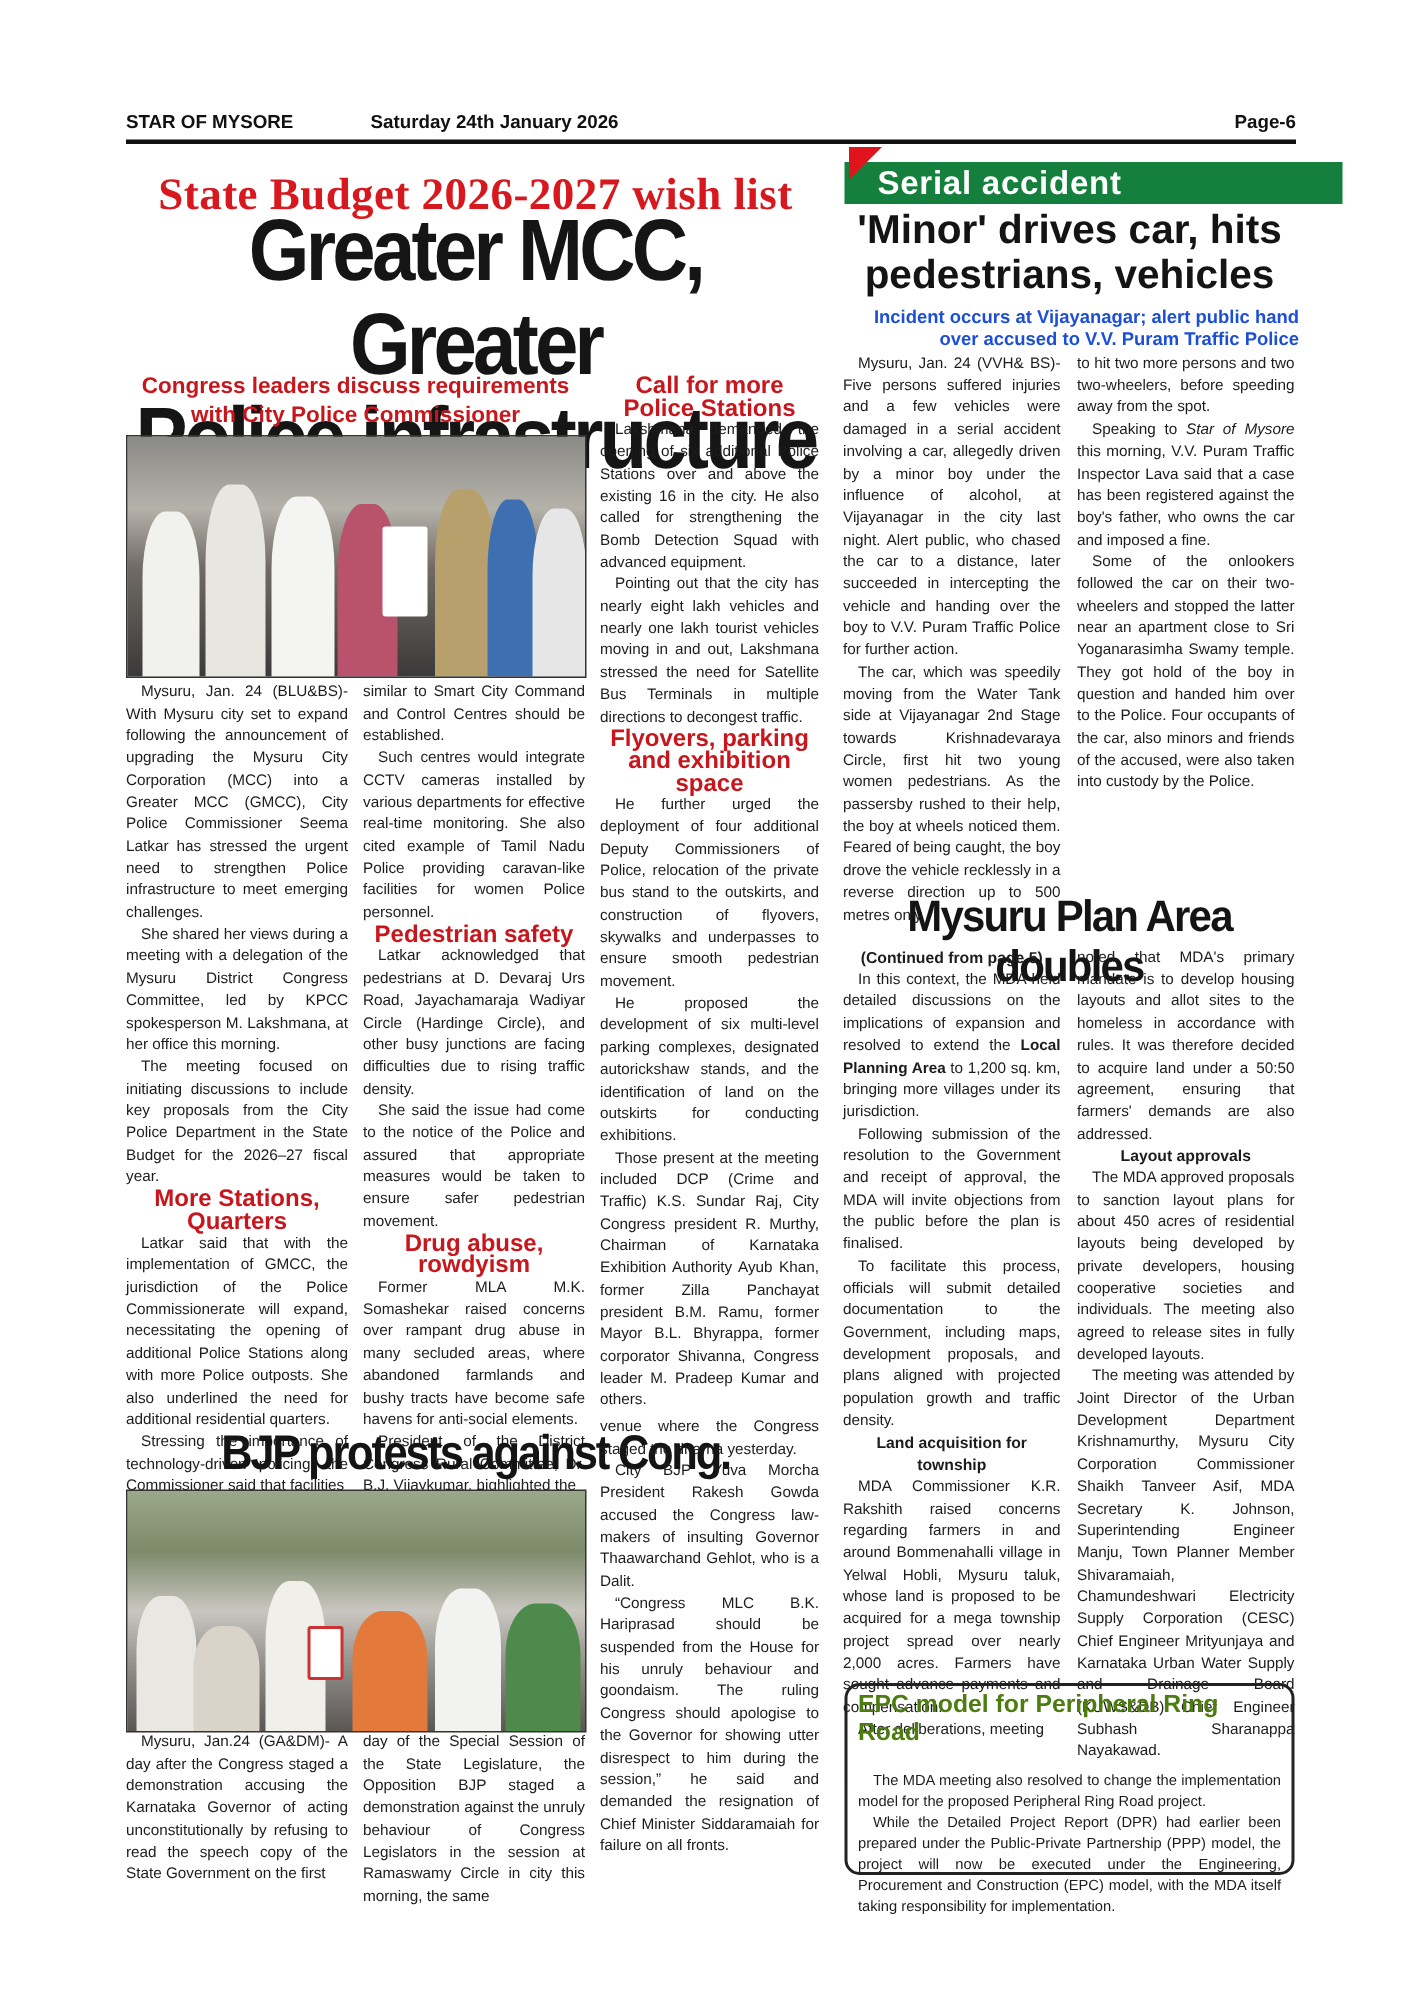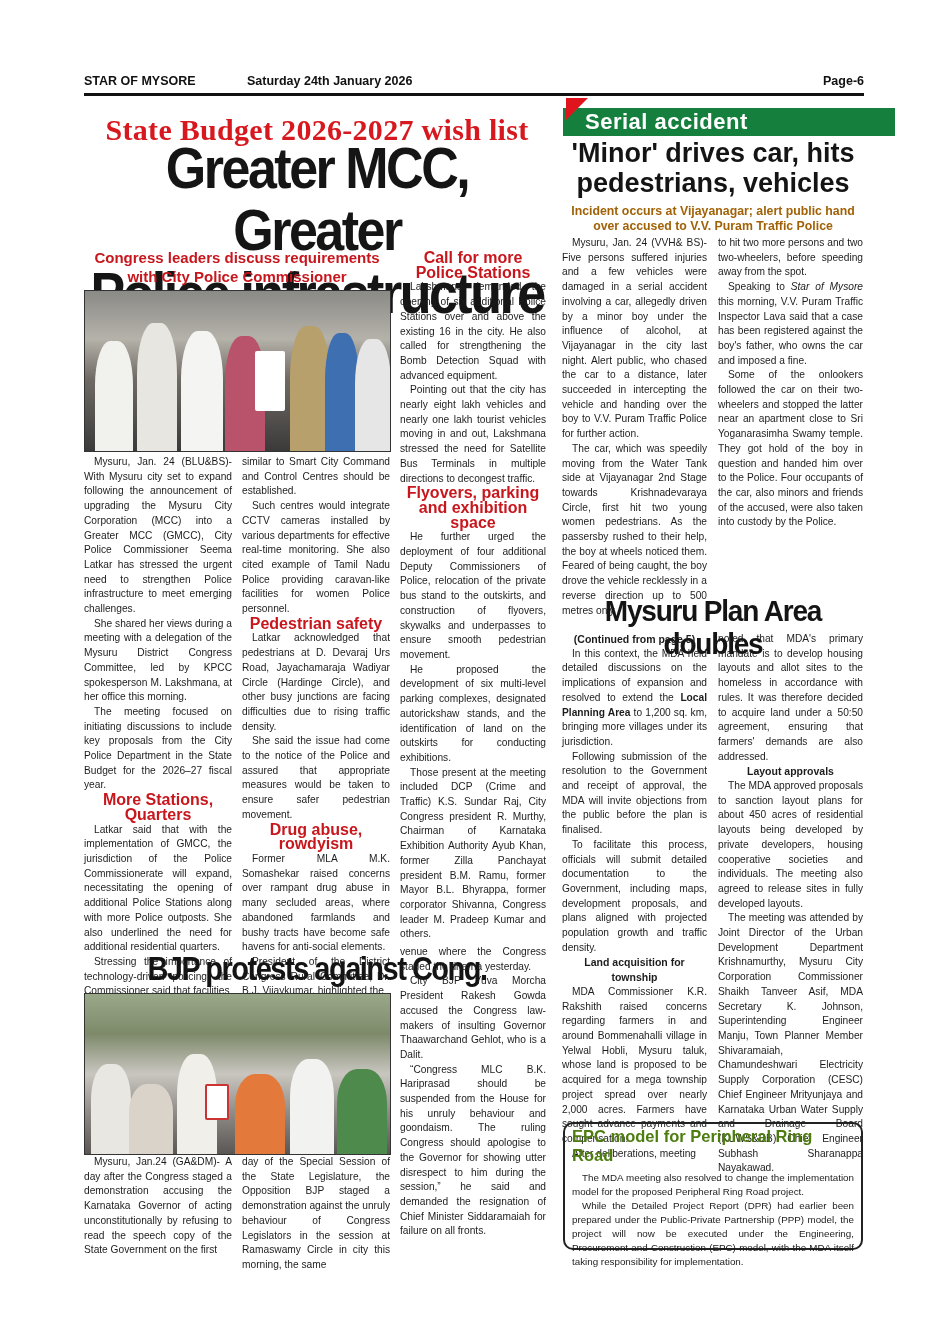--- a/index.html
+++ b/index.html
@@ -40,34 +40,34 @@
     .c1 { left: 84px; top: 455px; width: 148px; }
     .c2 { left: 242px; top: 455px; width: 148px; }
     .c3 { left: 400px; top: 251px; width: 146px; }
 
     .tag-black { left: 563px; top: 108px; width: 332px; height: 28px; background: #15803d; }
     .tag-black span { position: absolute; left: 22px; top: 1px; color: #fff; font-weight: bold; font-size: 22px; letter-spacing: 0.5px; }
     .tag-corner { left: 566px; top: 98px; width: 0; height: 0;
       border-top: 22px solid #e0141c; border-right: 22px solid transparent; }
     .headline-acc { left: 560px; top: 138px; width: 306px; text-align: center; font-weight: bold;
       font-size: 27px; line-height: 30px; color: #141414; }
-    .subhead-acc { left: 560px; top: 204px; width: 306px; text-align: center; font-weight: bold;
-      font-size: 12.3px; line-height: 14.5px; color: #a16207; }
+    .subhead-acc { left: 560px; top: 204px; width: 306px; text-align: right; font-weight: bold;
+      font-size: 12.3px; line-height: 14.5px; color: #1d4ed8; }
     .c4 { left: 562px; top: 236px; width: 145px; }
     .c5 { left: 718px; top: 236px; width: 145px; }
 
     .headline-mda { left: 560px; top: 596px; width: 306px; text-align: center; font-weight: bold;
       font-size: 28px; color: #141414; letter-spacing: -1.2px; transform: scaleY(1.05); }
     .c6 { left: 562px; top: 632px; width: 145px; }
     .c7 { left: 718px; top: 632px; width: 145px; }
 
     .epc-box { left: 563px; top: 1122px; width: 300px; height: 128px; border: 2px solid #222;
       border-radius: 10px; padding: 3px 7px; }
     .epc-title { font-weight: bold; font-size: 16.5px; color: #4d7c0f; text-align: left; }
-    .epc-box .col { font-size: 9.8px; line-height: 14px; margin-top: 6px; }
+    .epc-box .col { font-size: 9.8px; line-height: 14px; margin-top: 16px; }
 
     .headline-bjp { left: 84px; top: 955px; width: 466px; text-align: center; font-weight: bold;
       font-size: 29px; color: #141414; letter-spacing: -1.5px; transform: scaleY(1.12); }
     .c8 { left: 84px; top: 1155px; width: 148px; }
     .c9 { left: 242px; top: 1155px; width: 148px; }
     .c10 { left: 400px; top: 945px; width: 146px; }
   </style>
 </head>
 <body>
 

